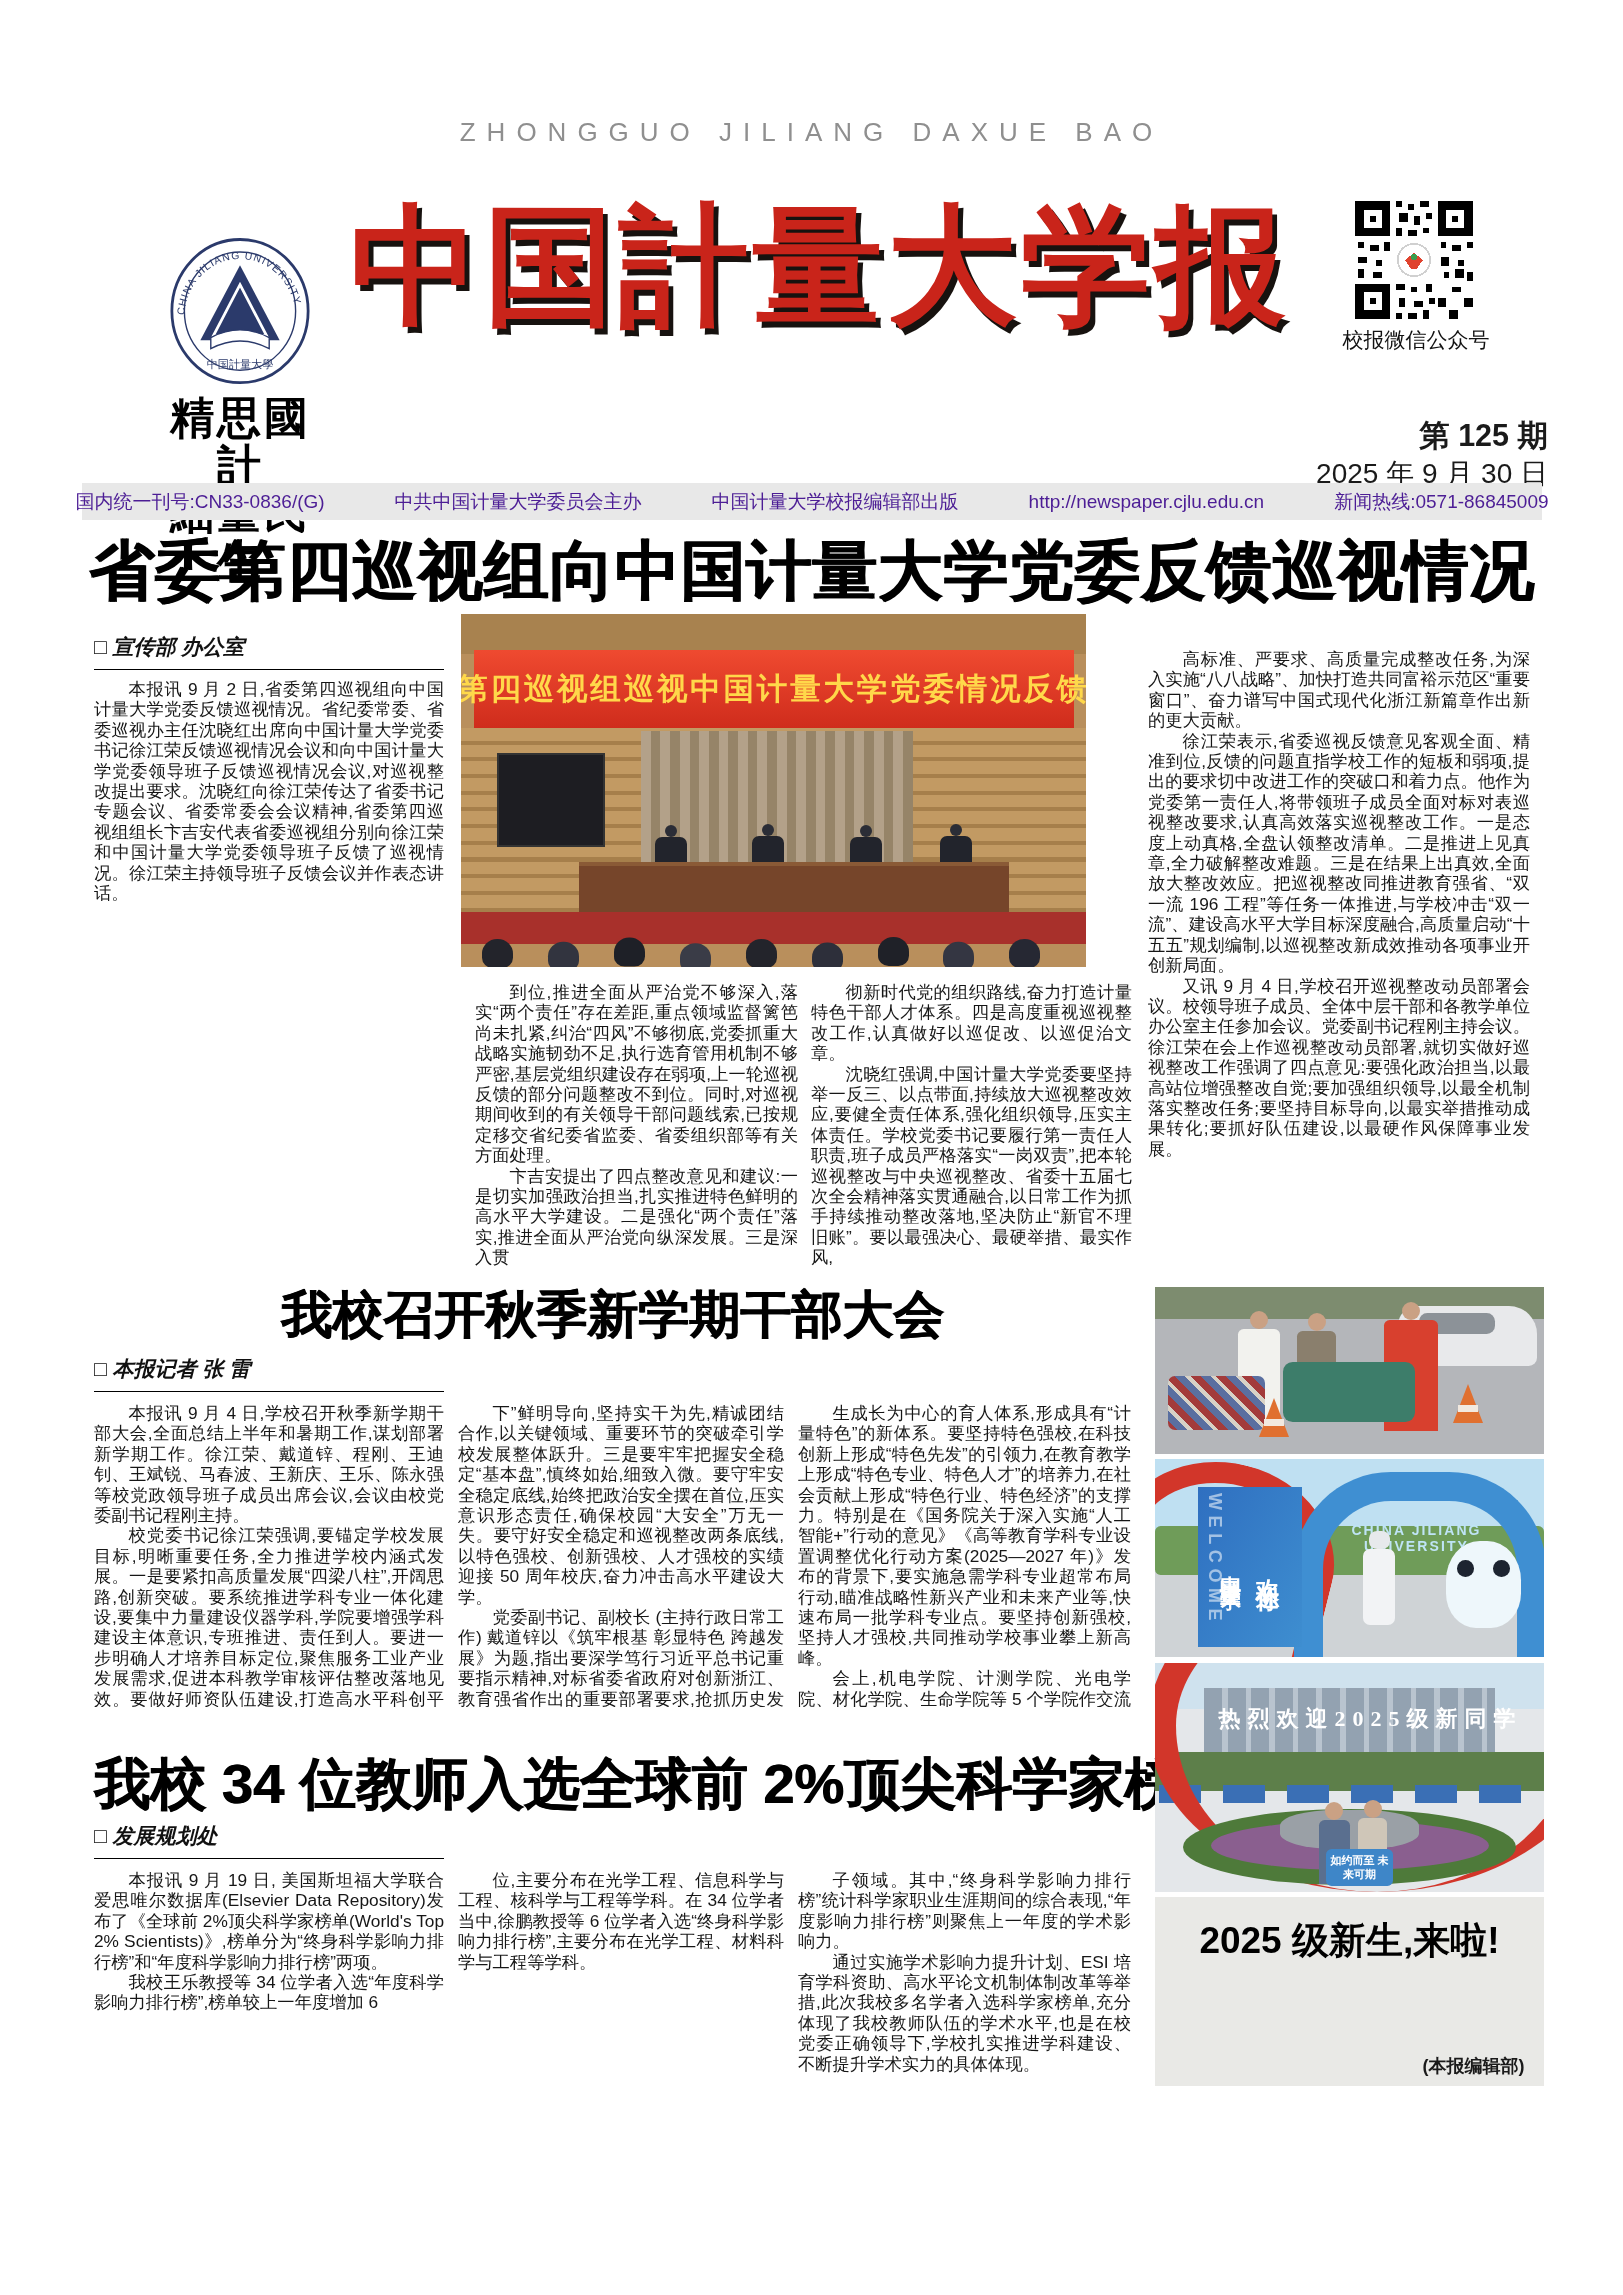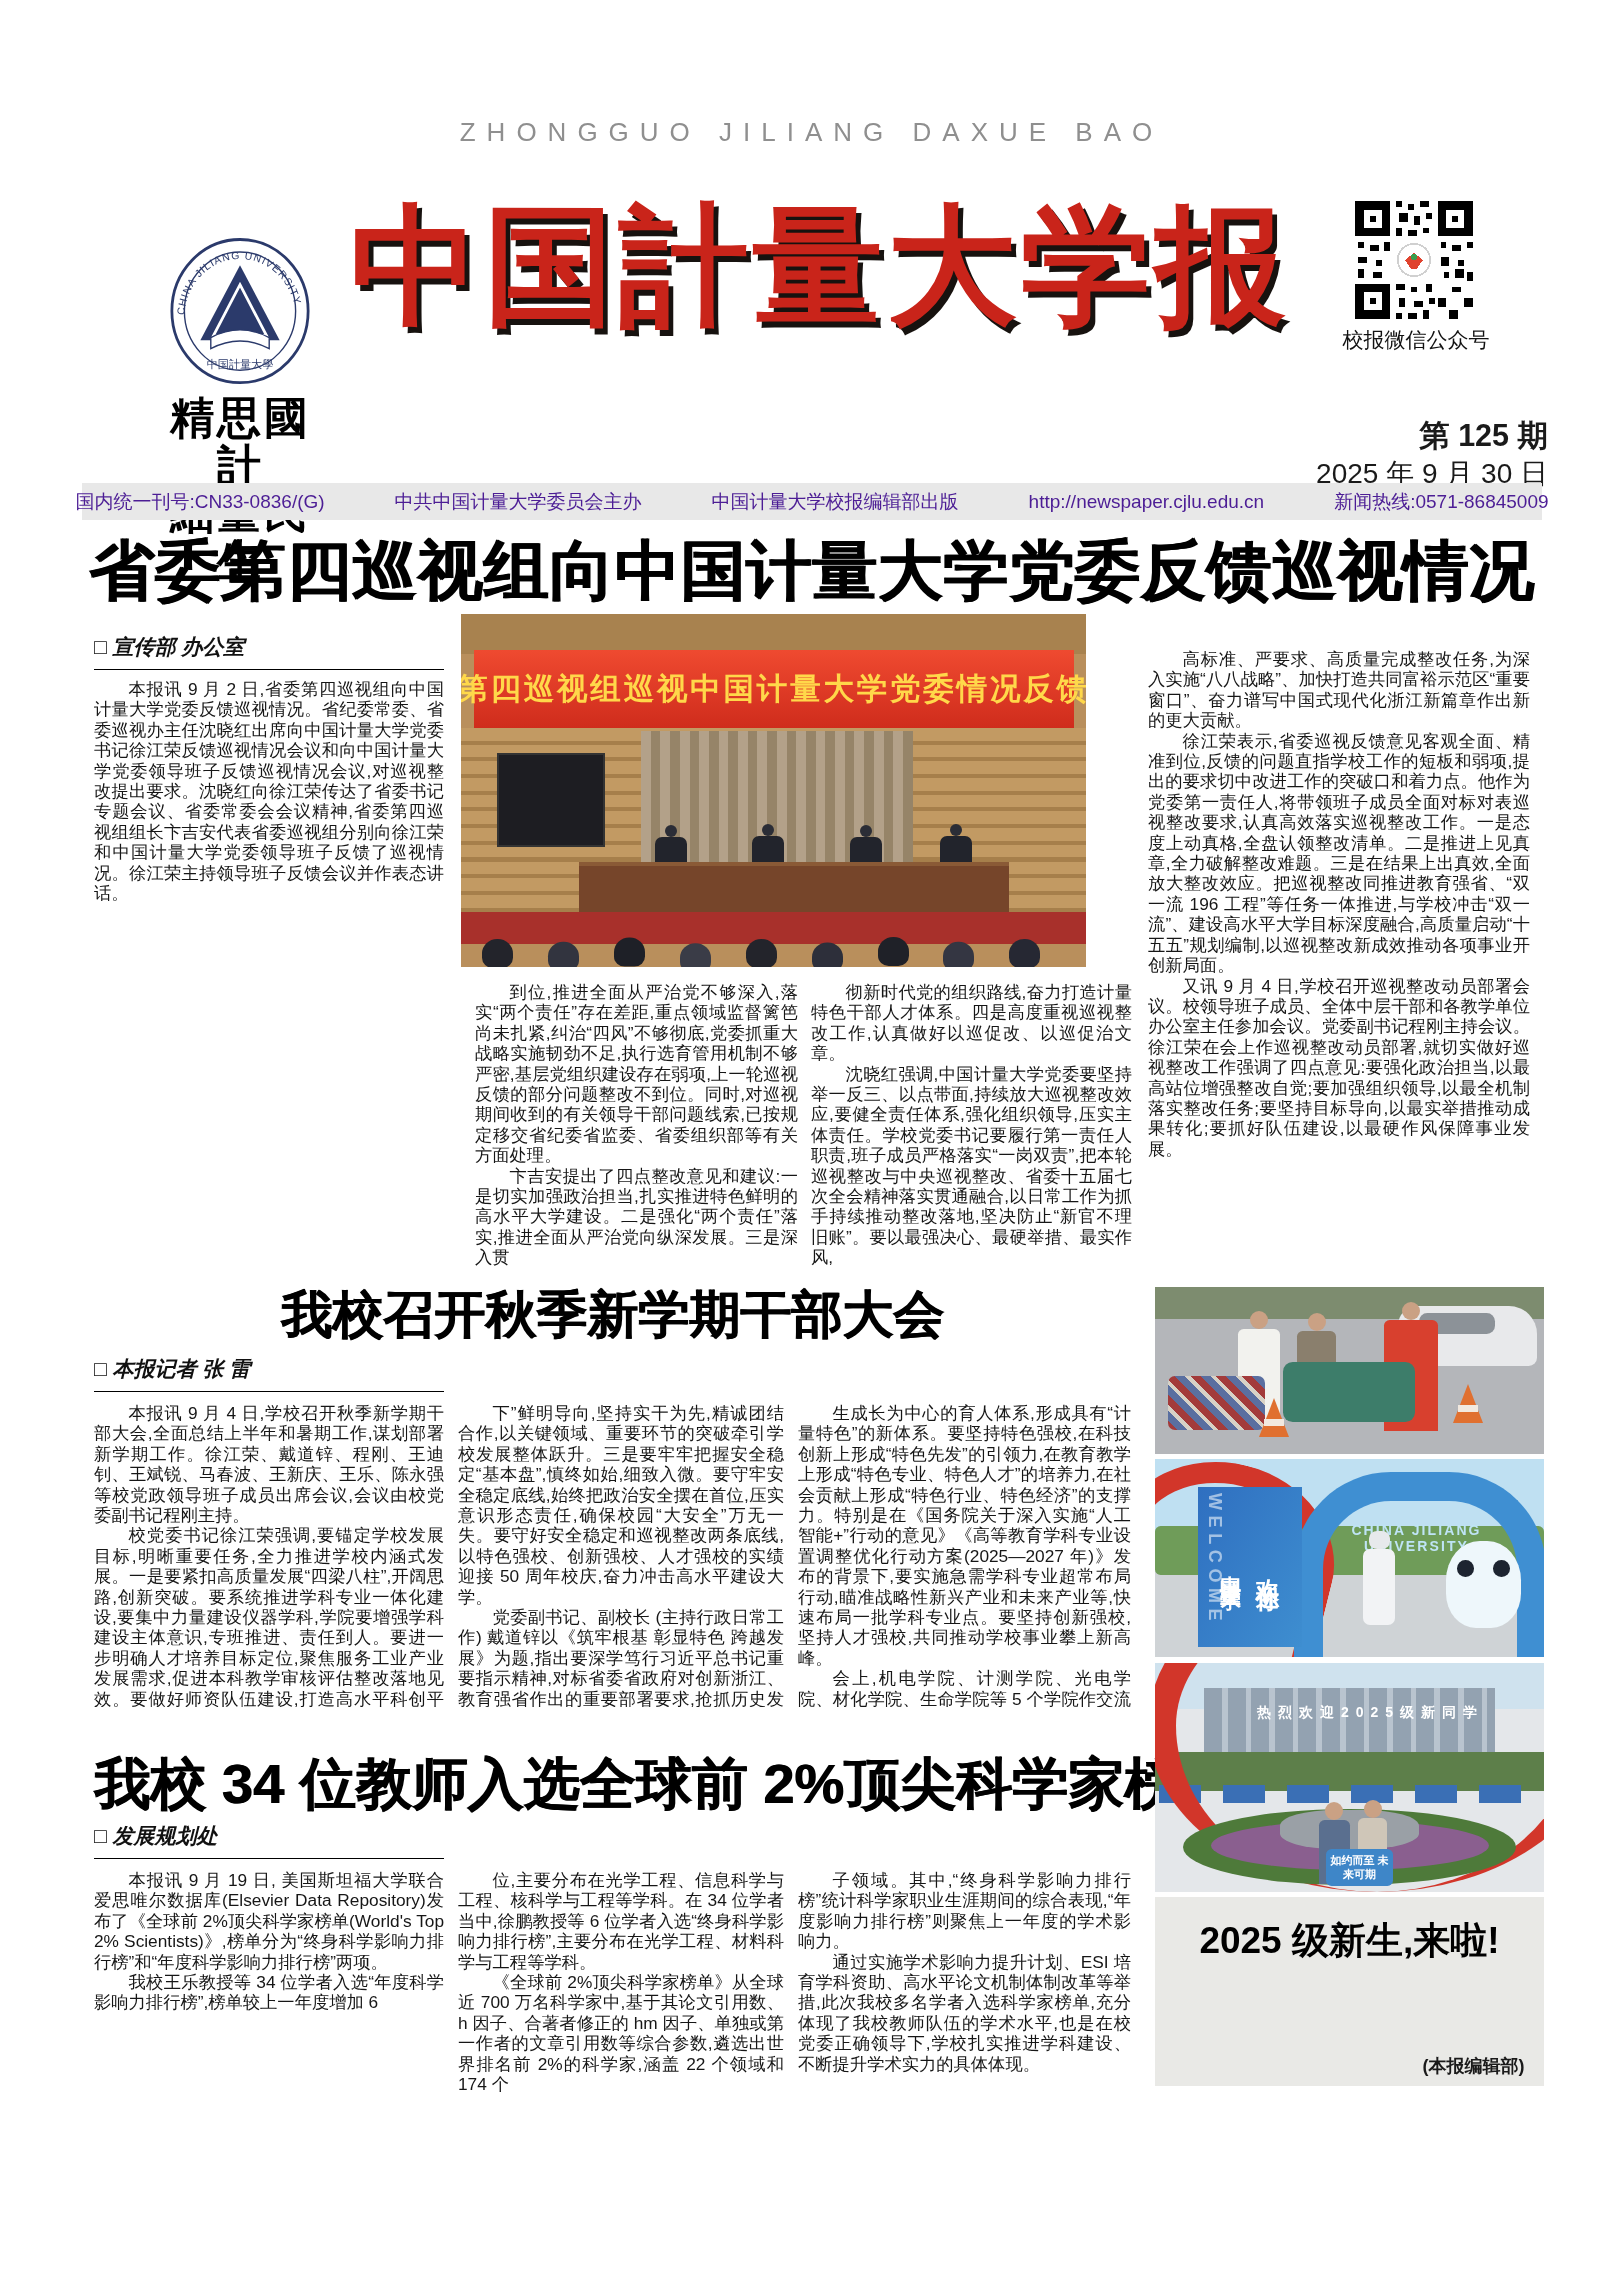--- a/index.html
+++ b/index.html
@@ -90,22 +90,22 @@
   .sp2-robot::before{content:"";position:absolute;left:5.6px;top:-18px;width:21px;height:18px;border-radius:40%;background:#e7e9ec;}
   .sp2-mascot{position:absolute;left:291px;top:82px;width:75px;height:87px;background:#eef7fb;border-radius:45% 45% 40% 40%;}
   .sp2-mascot::before{content:"";position:absolute;left:11px;top:19.4px;width:16.7px;height:16.7px;border-radius:50%;background:#1d2430;}
   .sp2-mascot::after{content:"";position:absolute;right:11px;top:19.4px;width:16.7px;height:16.7px;border-radius:50%;background:#1d2430;}
   .sp3{top:1663px;height:229px;background:linear-gradient(#cfe2ee 0 20%,#e4e7ea 20%);}
   .sp3-building{position:absolute;left:49px;top:25px;width:291px;height:90px;background:
       repeating-linear-gradient(90deg,#93a2b1 0 18px,#b9c4cf 18px 23.6px),#93a2b1;}
   .sp3-trees{position:absolute;left:0;top:89px;width:100%;height:39px;background:#5d7f4a;}
   .sp3-arch{position:absolute;left:-7px;top:-104px;width:402px;height:305px;border:28px solid #d2362a;
             border-radius:50%;border-bottom:none;}
-  .sp3-arch span{position:absolute;left:28px;top:117px;width:333px;text-align:center;font-size:14px;font-weight:900;
-            color:#fff;letter-spacing:7px;white-space:nowrap;}
+  .sp3-arch span{position:absolute;left:28px;top:117px;width:333px;text-align:center;font-size:22px;font-weight:900;
+            color:#fff;letter-spacing:7px;white-space:nowrap;font-family:Liberation Serif, serif;}
   .sp3-tents{position:absolute;left:4.2px;top:122px;width:380px;height:18px;
       background:repeating-linear-gradient(90deg,#3a6fb5 0 42px,transparent 42px 64px);}
   .sp3-hedge{position:absolute;left:28px;top:146px;width:333px;height:76px;border-radius:50%;background:#4e7a3a;}
   .sp3-flowers{position:absolute;left:56px;top:158px;width:278px;height:49px;border-radius:50%;background:#8a5f8f;}
   .sp3-stone{position:absolute;left:125px;top:147px;width:139px;height:39px;border-radius:40%;background:#9aa0a6;}
   .sp3-p1{left:164px;top:157px;width:30.5px;height:64px;background:#5a6f8f;}
   .sp3-p2{left:203px;top:155px;width:29px;height:65px;background:#cfc6b8;}
   .sp3-sign{position:absolute;left:171px;top:186px;width:67px;height:37px;background:#3e86c8;border-radius:5.6px;
             display:flex;align-items:center;justify-content:center;text-align:center;
             font-size:11px;font-weight:800;color:#fff;line-height:1.2;}
@@ -270,21 +270,20 @@
     </div>
 
   <div class="abs headline3">我校 34 位教师入选全球前 2%顶尖科学家榜</div>
   <div class="abs byline" style="left:94px;top:1822px;width:350px;">□ 发展规划处</div>
   <div class="abs body-col" style="left:94px;top:1870px;width:350px;height:258px;">
       <p>本报讯 9 月 19 日, 美国斯坦福大学联合爱思唯尔数据库(Elsevier Data Repository)发布了《全球前 2%顶尖科学家榜单(World's Top 2% Scientists)》,榜单分为“终身科学影响力排行榜”和“年度科学影响力排行榜”两项。</p>
       <p>我校王乐教授等 34 位学者入选“年度科学影响力排行榜”,榜单较上一年度增加 6</p>
     </div>
   <div class="abs body-col" style="left:458px;top:1870px;width:326px;height:258px;">
       <p>位,主要分布在光学工程、信息科学与工程、核科学与工程等学科。在 34 位学者当中,徐鹏教授等 6 位学者入选“终身科学影响力排行榜”,主要分布在光学工程、材料科学与工程等学科。</p>
-      <p>《全球前 2%顶尖科学家榜单》从全球近 700 万名科学家中,基于其论文引用数、h 因子、合著者修正的 hm 因子、单独或第一作者的文章引用数等综合参数,遴选出世界排名前 2%的科学家,涵盖 22 个领域和 174 个</p>
     </div>
   <div class="abs body-col" style="left:798px;top:1870px;width:333px;height:258px;">
       <p>子领域。其中,“终身科学影响力排行榜”统计科学家职业生涯期间的综合表现,“年度影响力排行榜”则聚焦上一年度的学术影响力。</p>
       <p>通过实施学术影响力提升计划、ESI 培育学科资助、高水平论文机制体制改革等举措,此次我校多名学者入选科学家榜单,充分体现了我校教师队伍的学术水平,也是在校党委正确领导下,学校扎实推进学科建设、不断提升学术实力的具体体现。</p>
     </div>
 
   <div class="abs sp sp1">
     <div class="sp1-trees"></div>
     <div class="sp1-car"></div>
     <div class="fig sp1-f1"></div>

